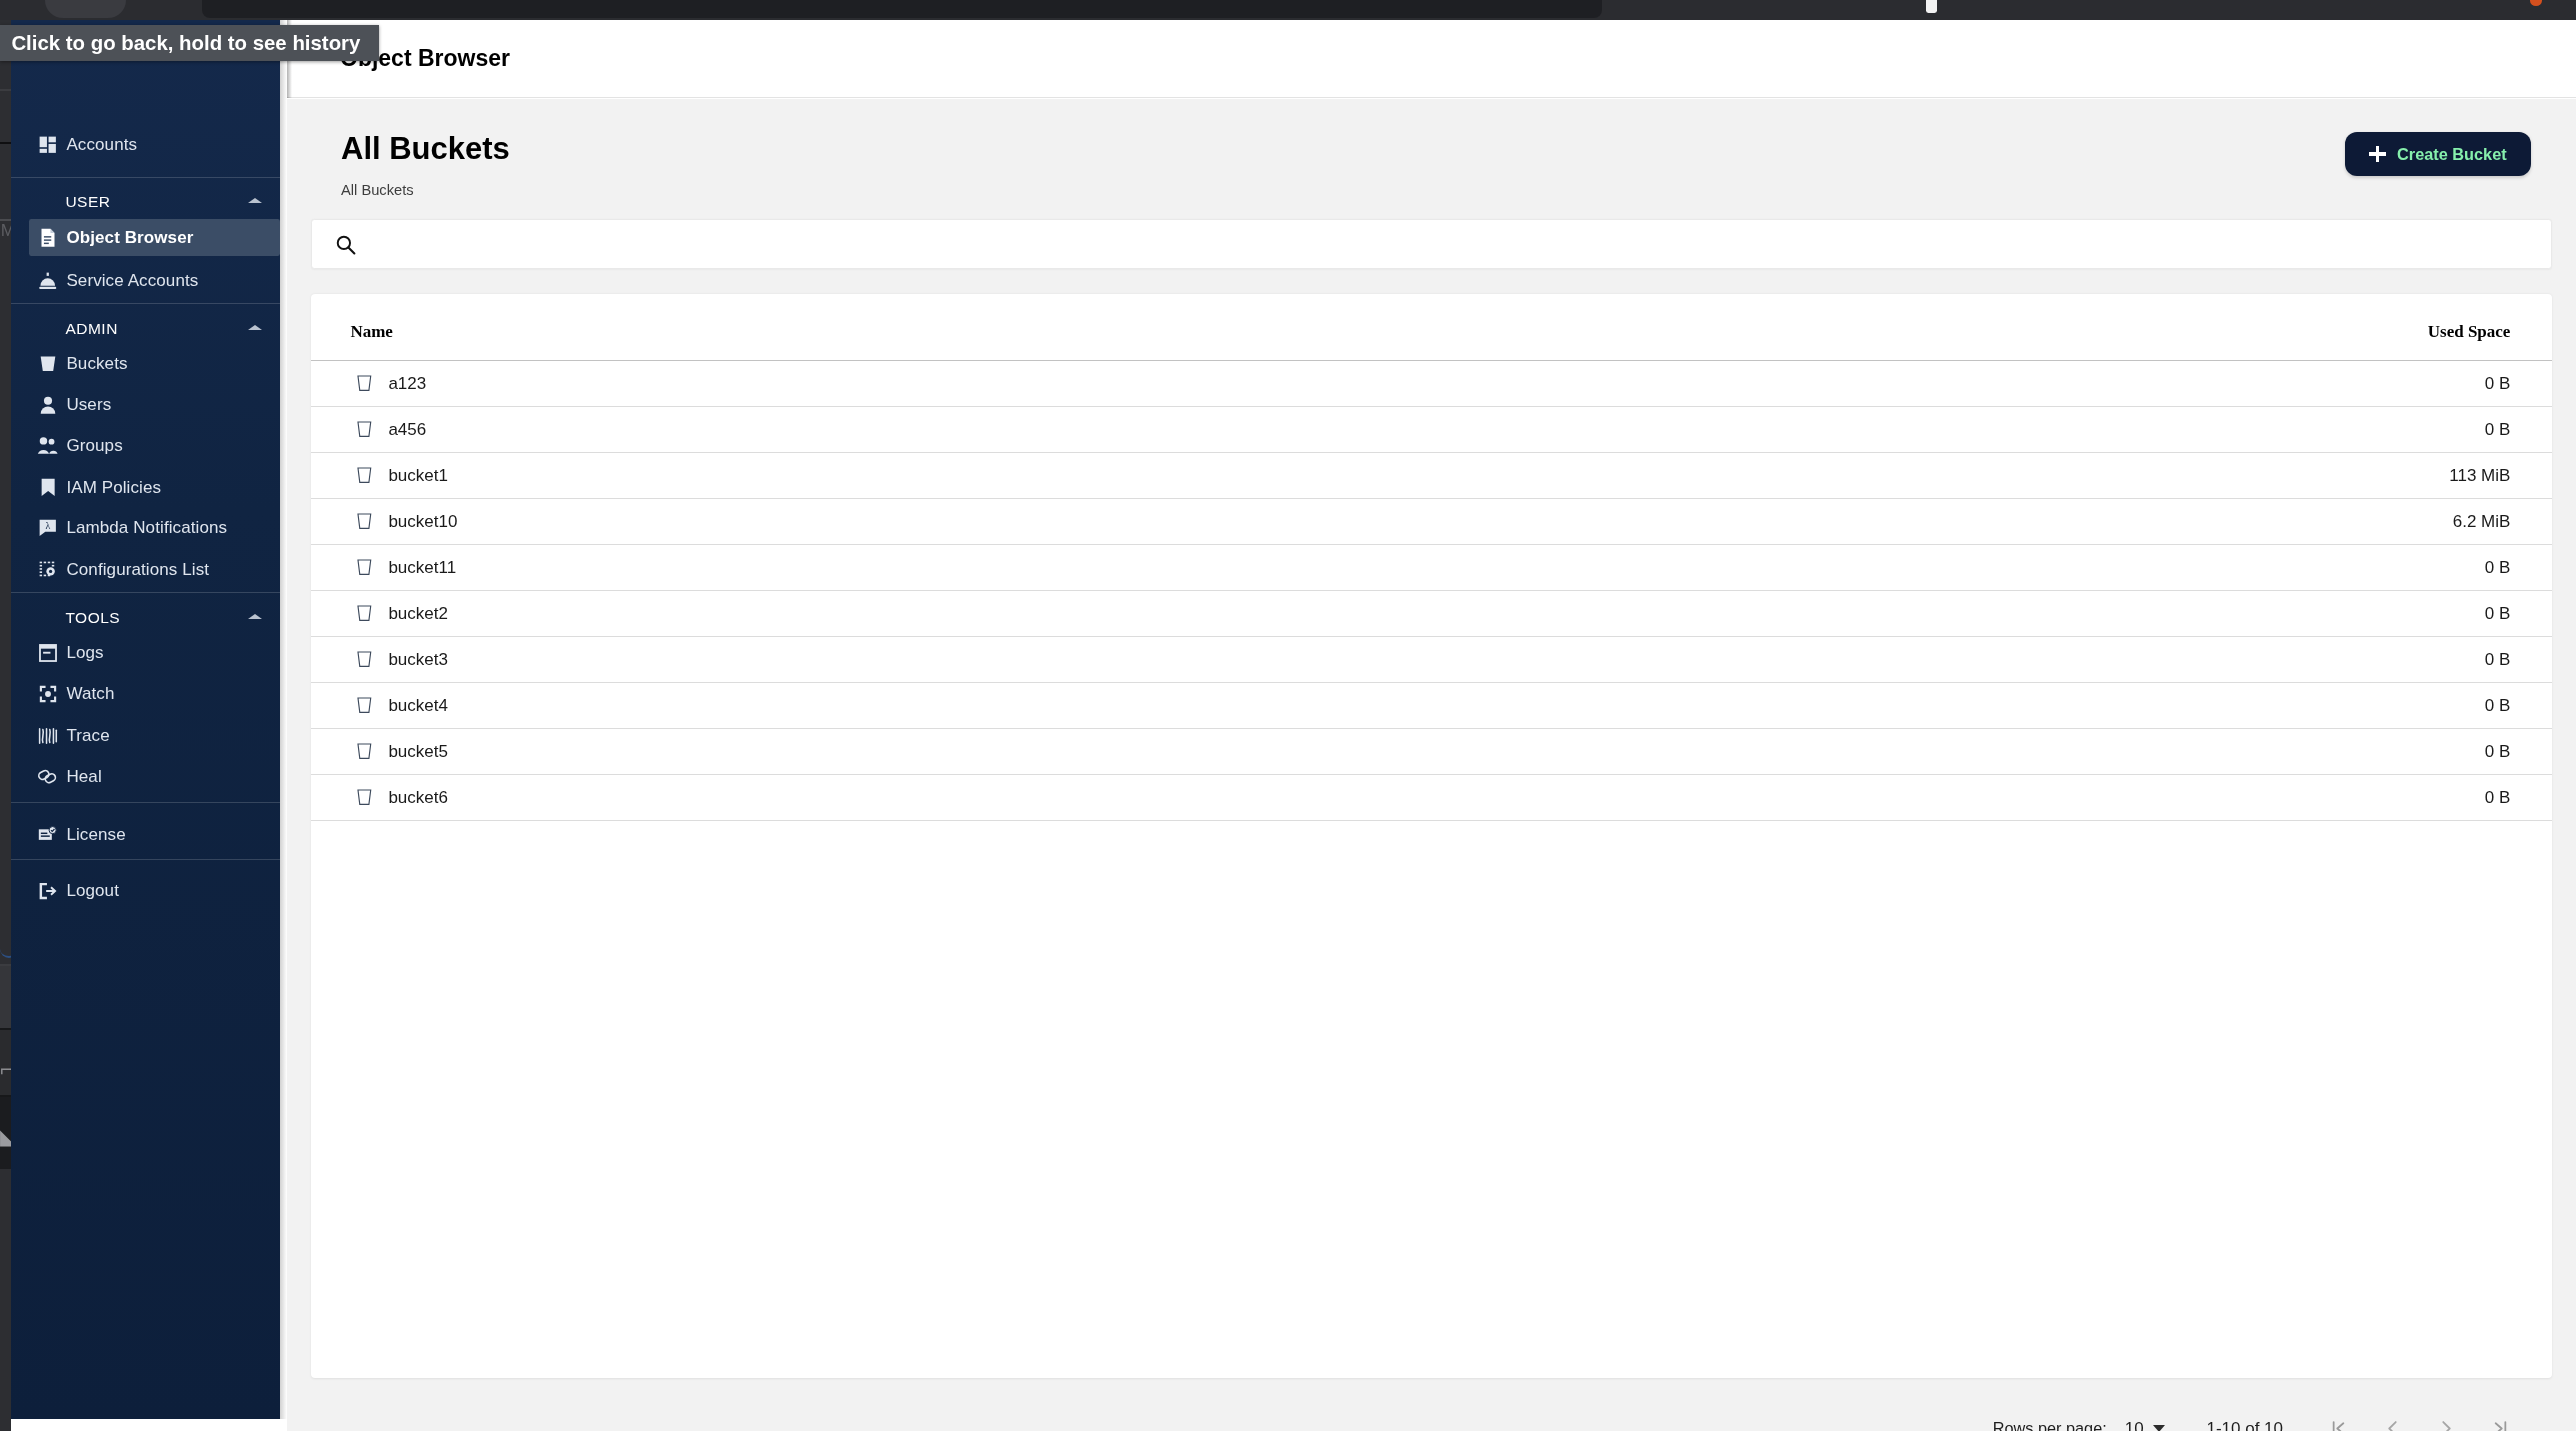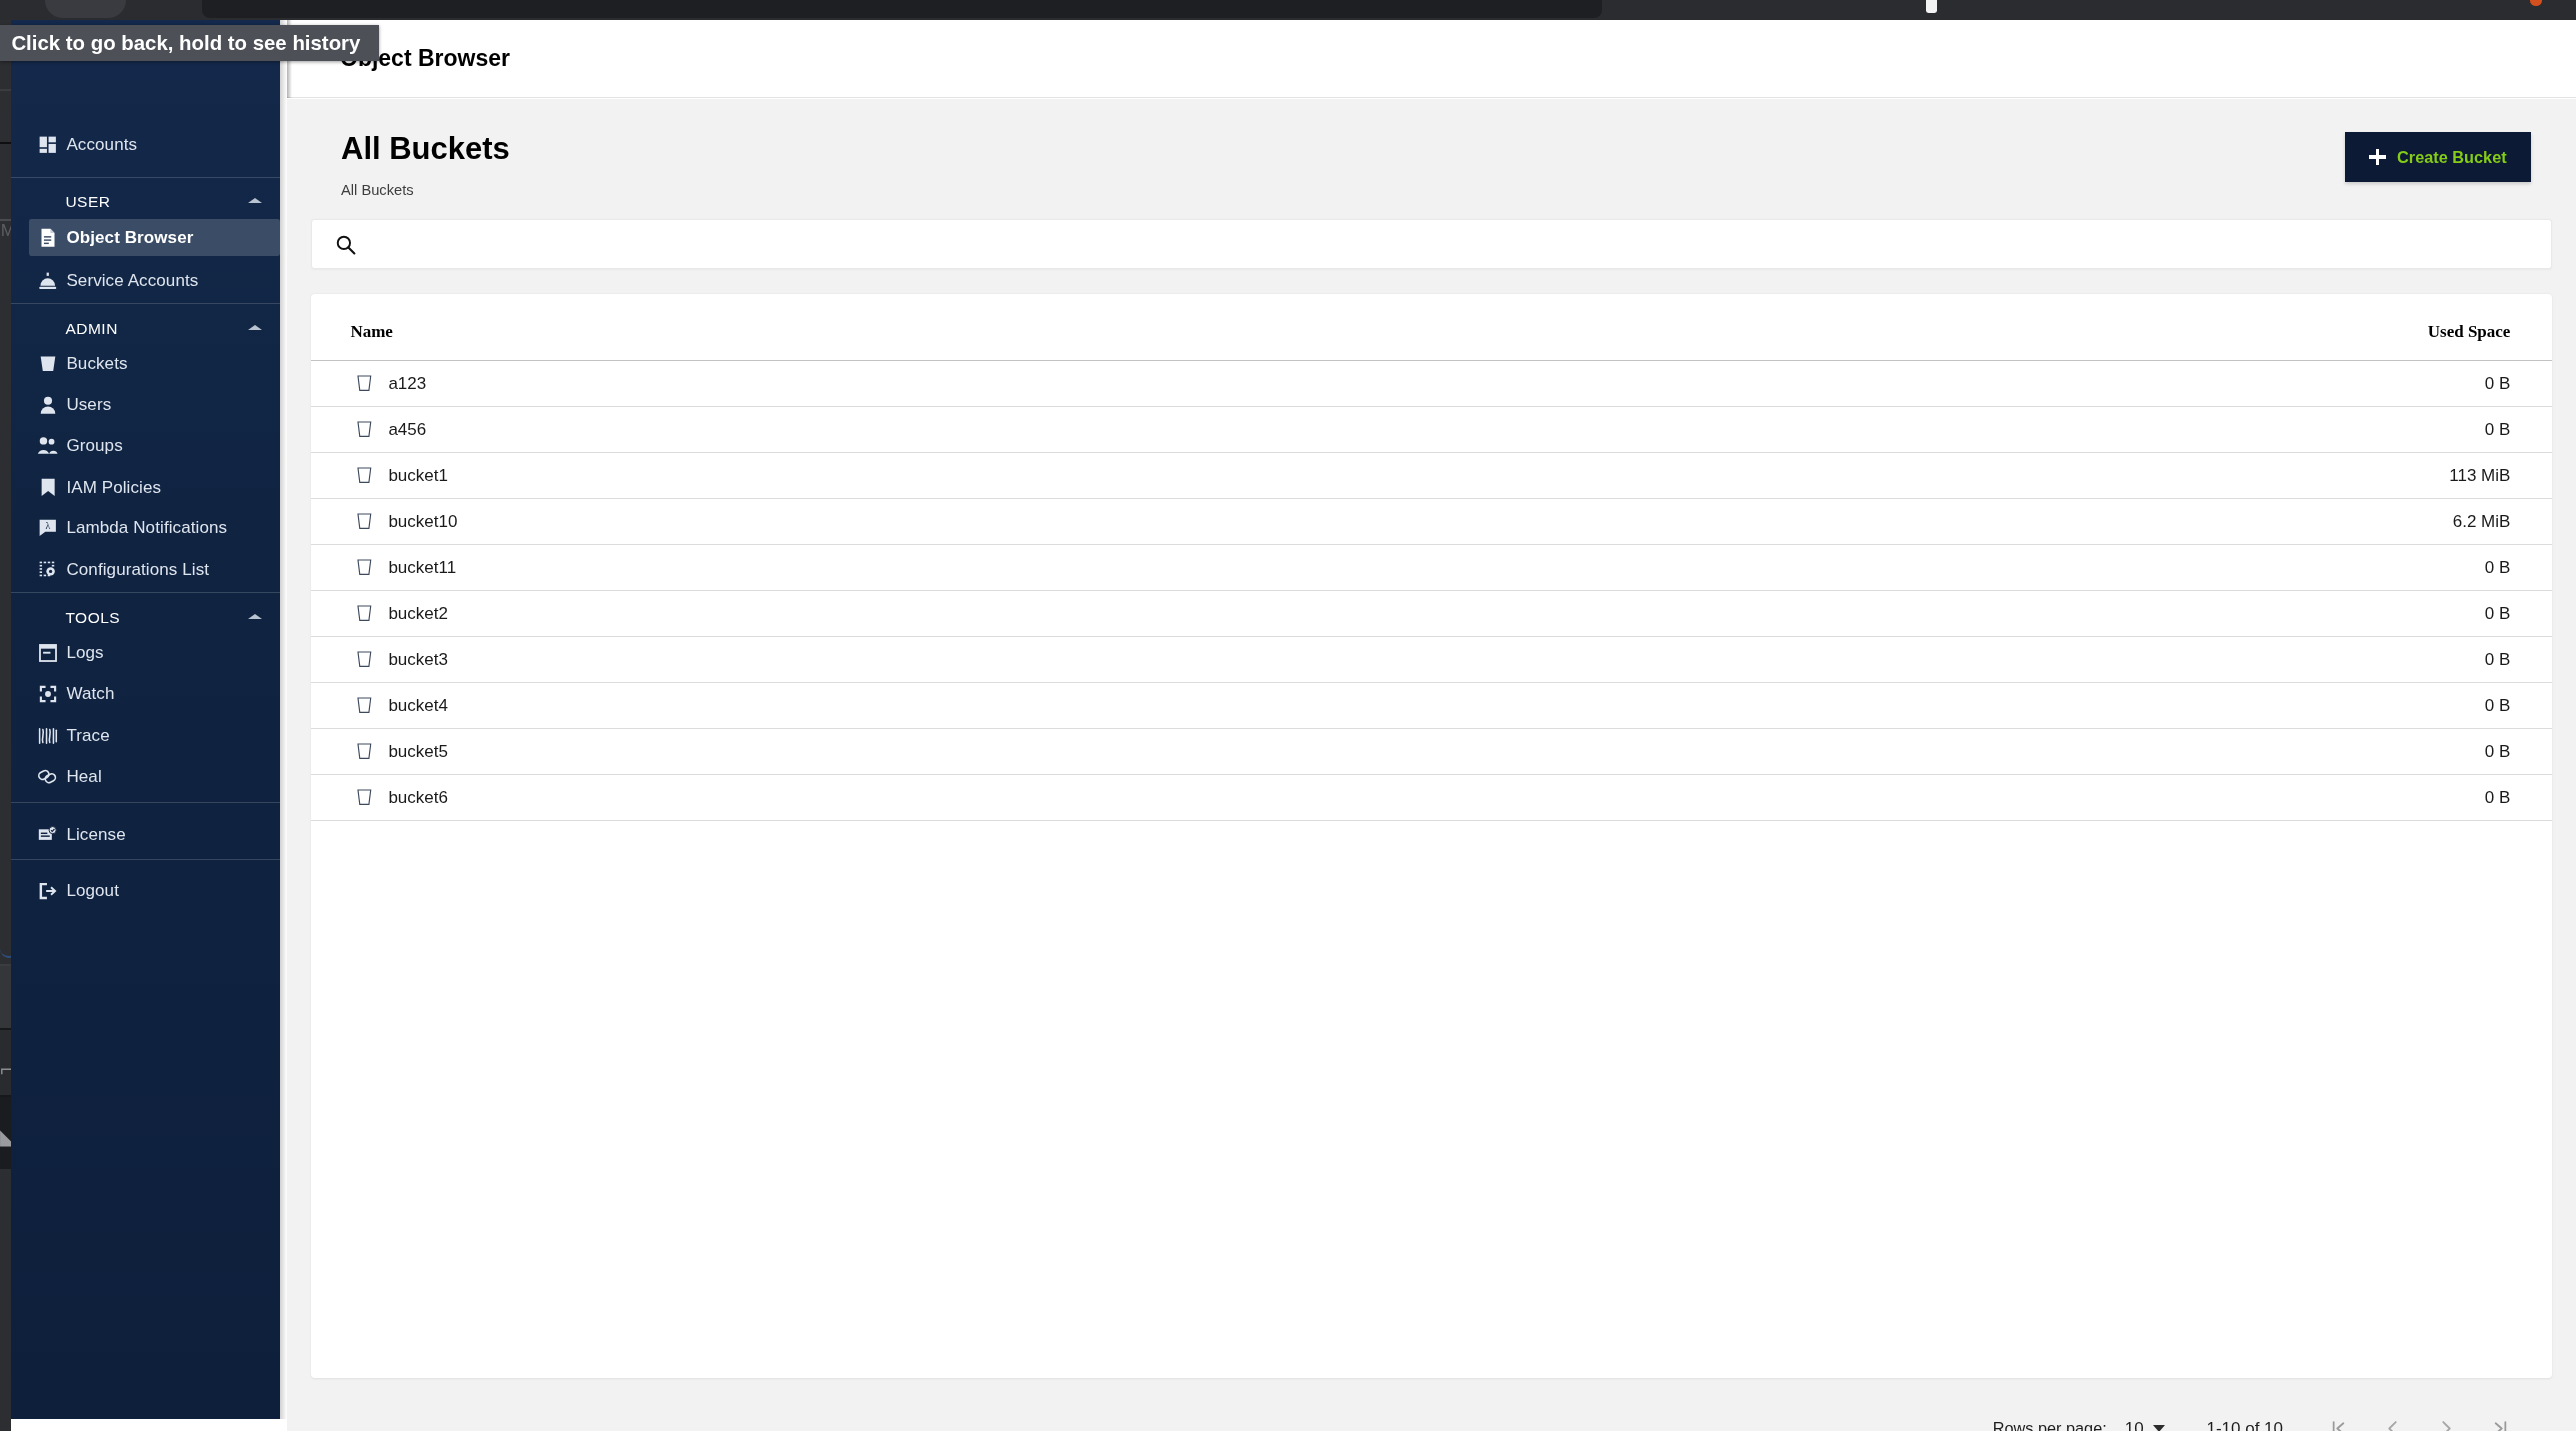--- a/index.html
+++ b/index.html
@@ -133,22 +133,22 @@
     color: #000000; font-size: 31px; font-weight: bold;
     font-family: "Liberation Sans", sans-serif; line-height: 1.1;
   }
   .breadcrumb {
     margin-top: 16.3px; color: #3d3d3d; font-size: 14.7px;
     font-family: "Liberation Sans", sans-serif;
   }
 
   .btn-create {
     position: absolute; right: 45px; top: 33px;
-    height: 50px; padding: 0 24.4px; background: #0d1a36; color: #84cc16;
-    border: none; border-radius: 0; display: flex; align-items: center;
+    height: 44px; padding: 0 24.4px; background: #0d1a36; color: #86efac;
+    border: none; border-radius: 12px; display: flex; align-items: center;
     gap: 11.4px; font-size: 16.3px; font-weight: bold;
     font-family: "Liberation Sans", sans-serif; cursor: pointer;
     box-shadow: 0 1.6px 3.3px rgba(0,0,0,.16);
   }
   .plus-ico { display:inline-block; position: relative; width: 16.3px; height: 16.3px; }
   .plus-ico::before, .plus-ico::after {
     content:""; position:absolute; background:#fff;
   }
   .plus-ico::before { left: 6.5px; top: 0; width: 3.3px; height: 16.3px; }
   .plus-ico::after  { left: 0; top: 6.5px; width: 16.3px; height: 3.3px; }

